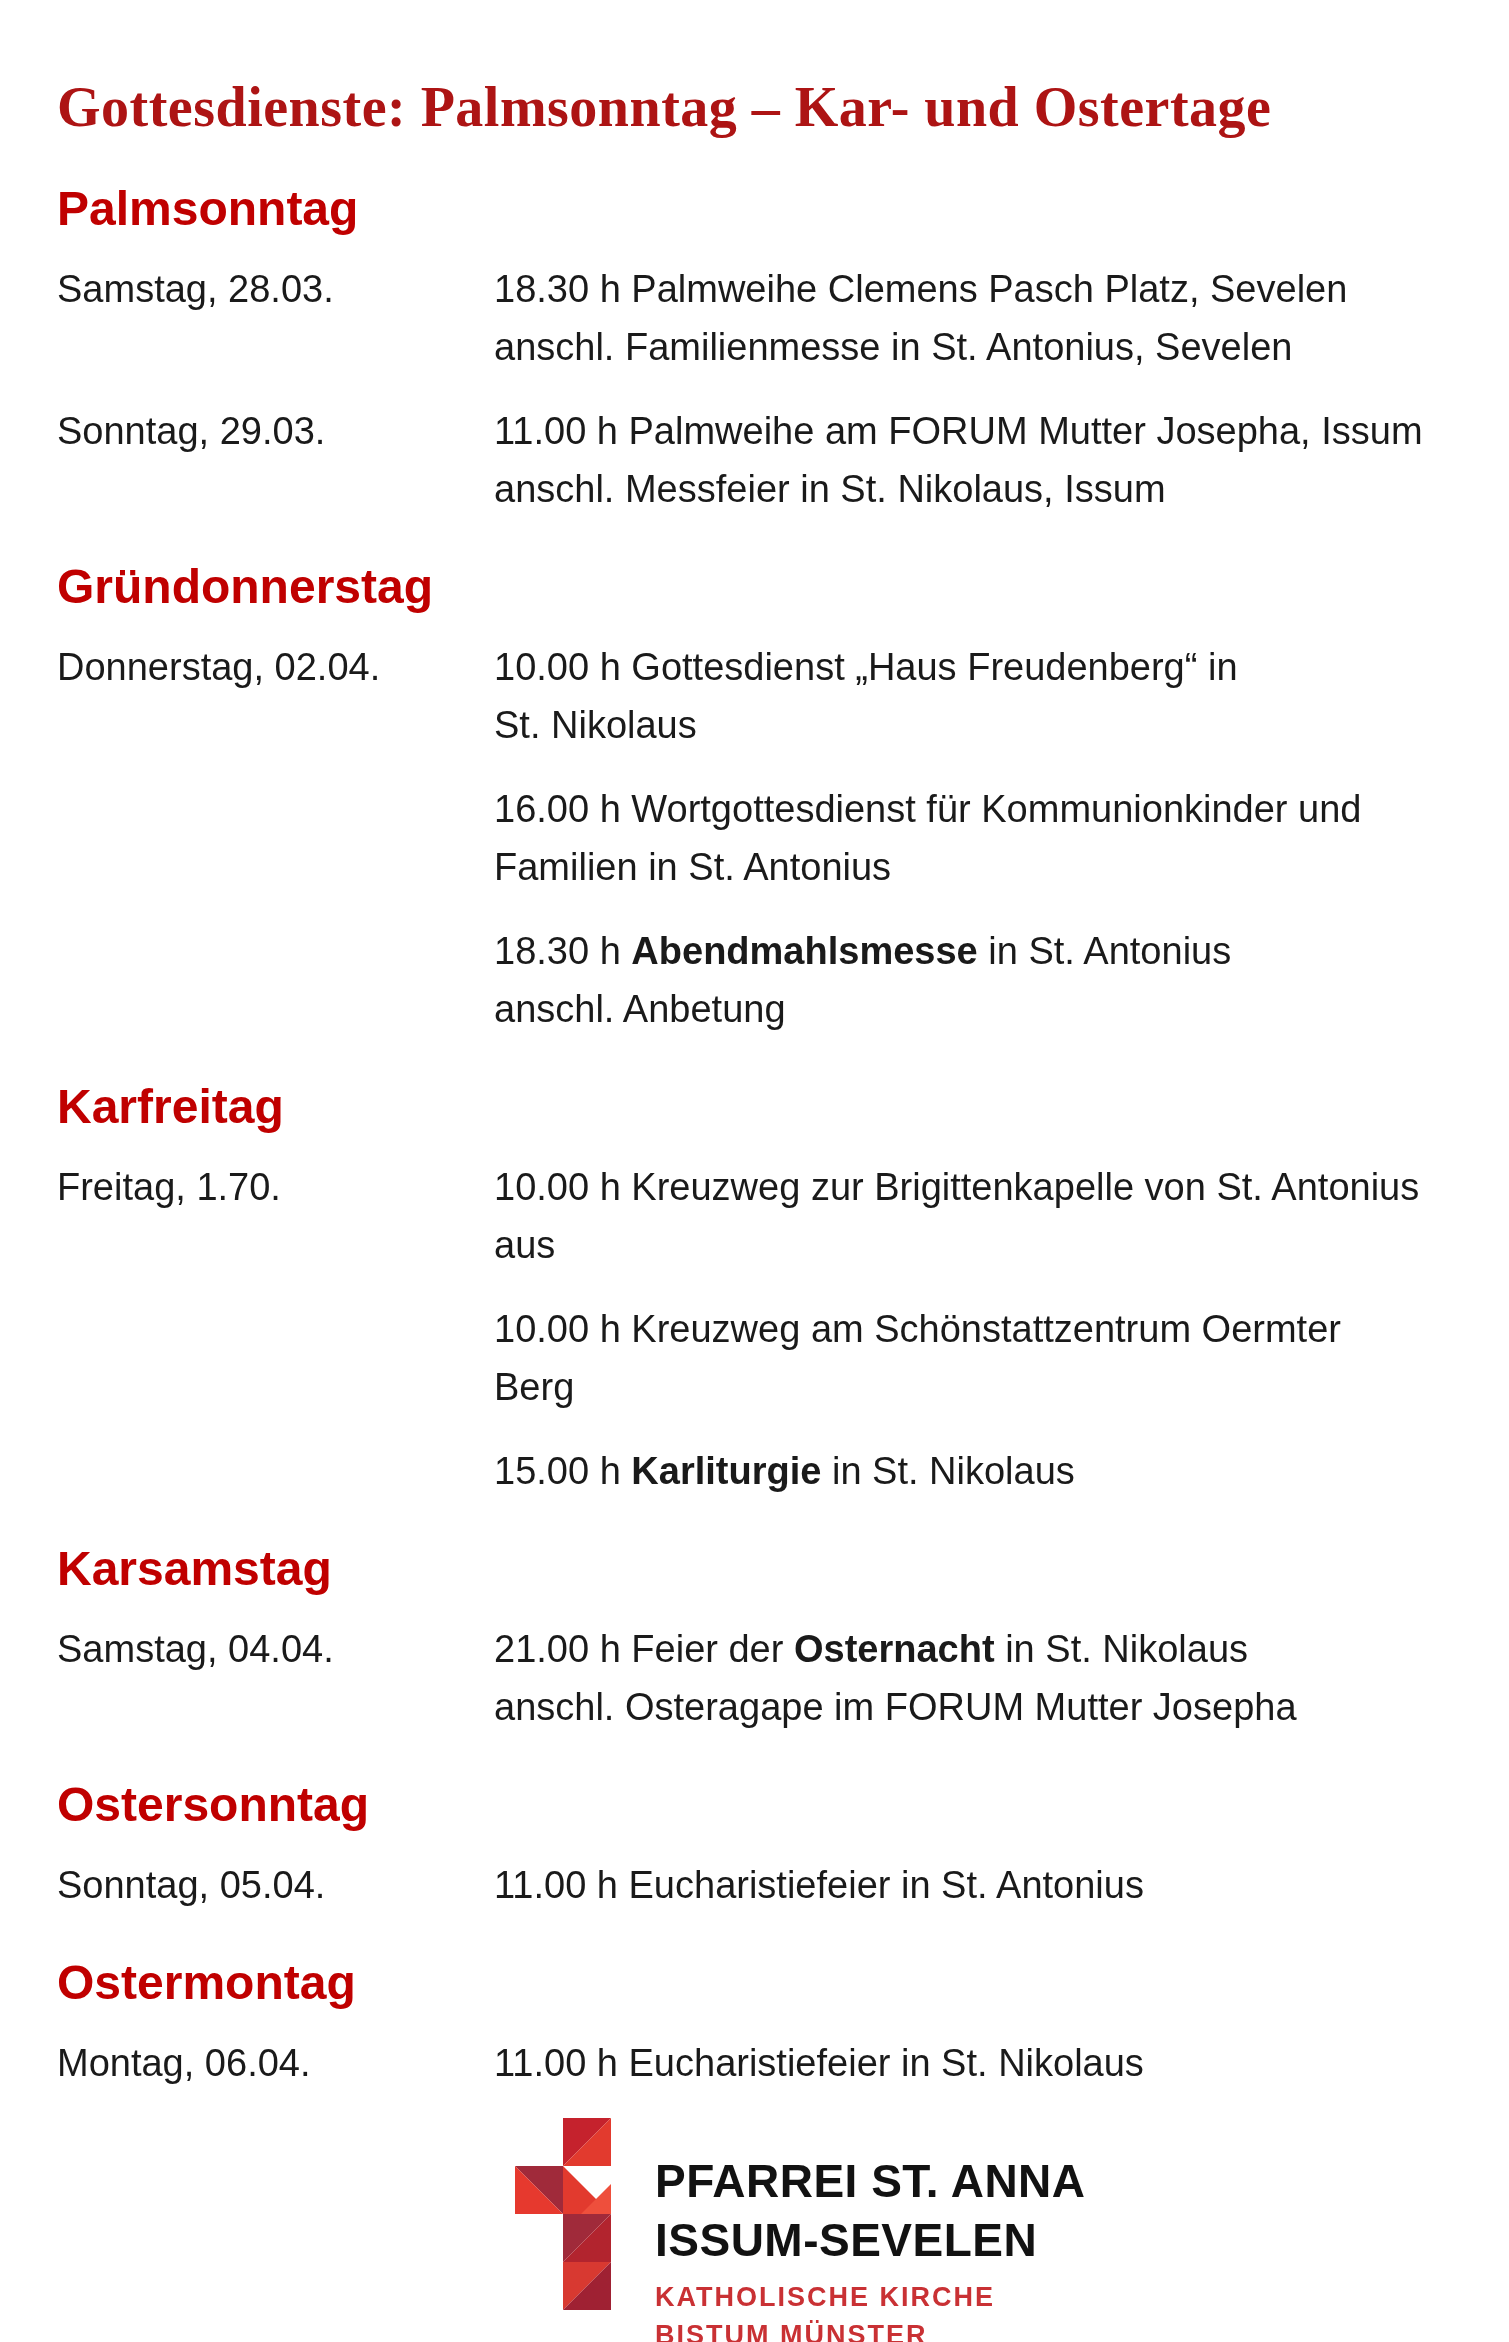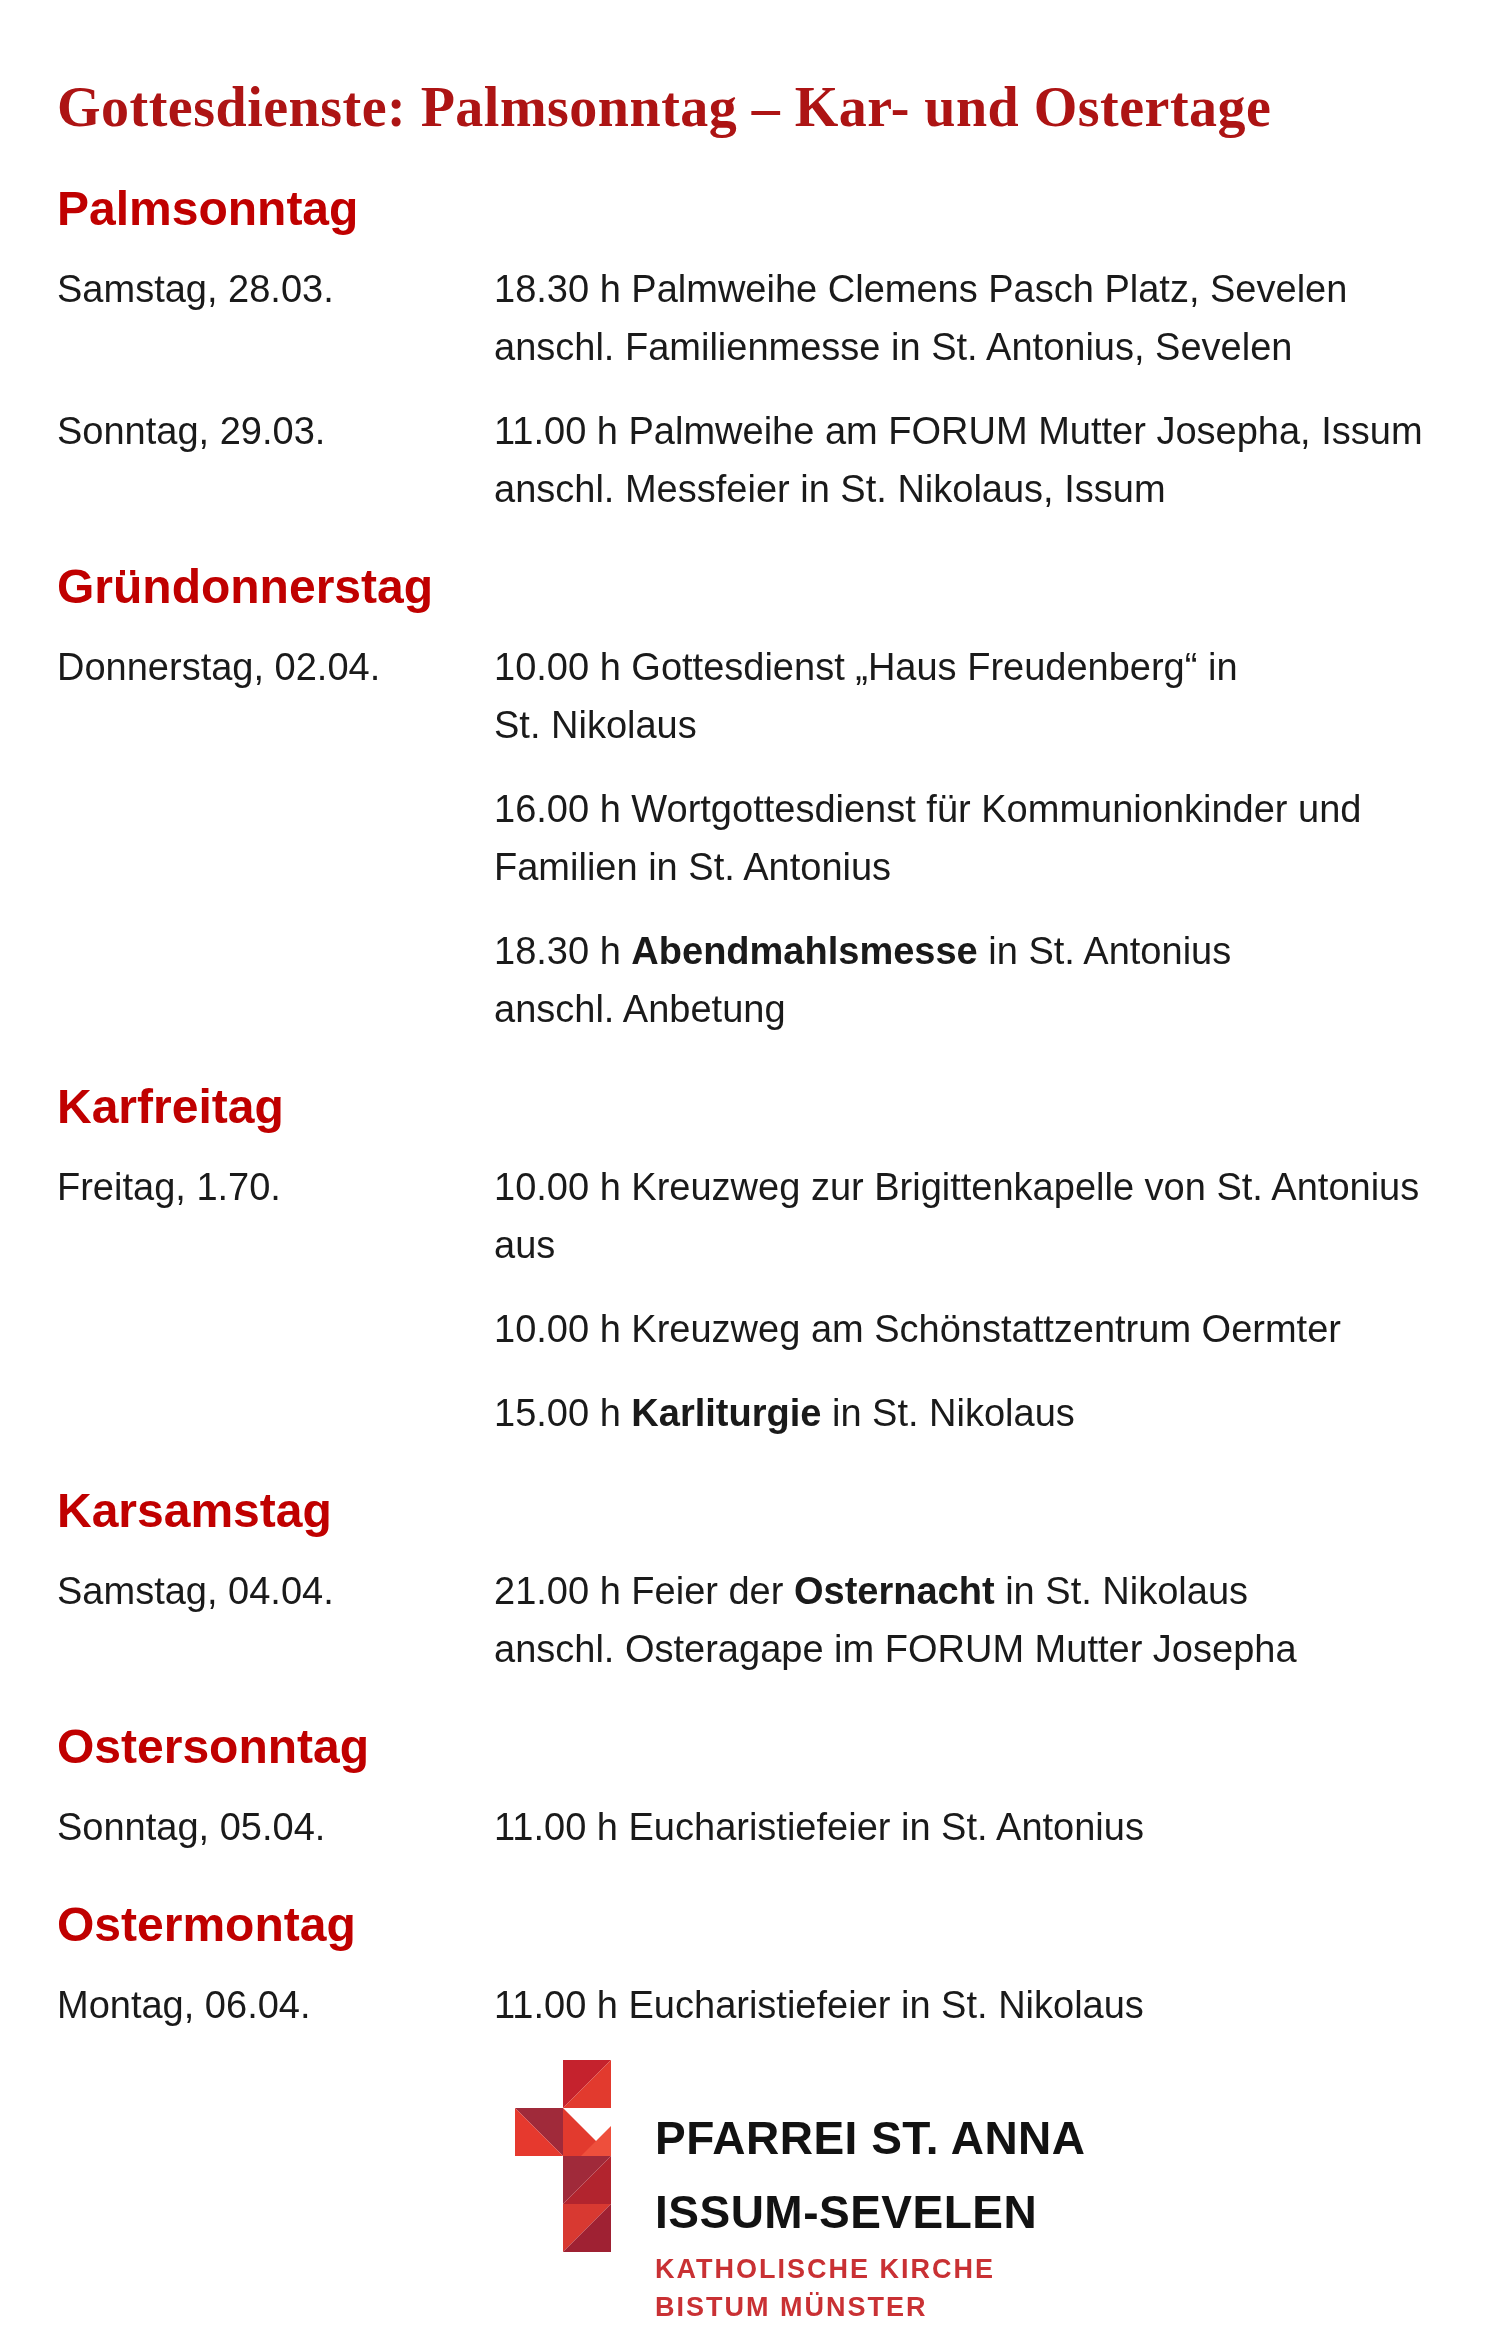--- a/index.html
+++ b/index.html
@@ -44,21 +44,21 @@
   .desc-line b { font-weight: bold; }
 
   .logo {
     display: flex; align-items: flex-start;
     margin-top: 26px; margin-left: 458px;
   }
   .logo-cross { width: 96px; height: 192px; flex: 0 0 96px; }
   .logo-text { margin-left: 44px; margin-top: 34px; }
   .logo-name {
     font-weight: bold; font-size: 46px; line-height: 59px;
-    color: #121212; letter-spacing: 0.5px; white-space: nowrap; margin-top: 15px;
+    color: #121212; letter-spacing: 0.5px; white-space: nowrap;
   }
   .logo-sub {
     font-weight: bold; font-size: 27px; line-height: 38px;
     letter-spacing: 2px; white-space: nowrap;
   }
   .logo-sub.first { margin-top: 8px; }
 </style>
 </head>
 <body>
 
@@ -115,20 +115,21 @@
             <div class="entry-date">Freitag, 1.70.</div>
             <div class="entry-desc">
               <div class="desc-line"><span>10.00 h Kreuzweg zur Brigittenkapelle von St. Antonius</span></div>
               <div class="desc-line"><span>aus</span></div>
             </div>
           </div>
           <div class="entry">
             <div class="entry-date"></div>
             <div class="entry-desc">
               <div class="desc-line"><span>10.00 h Kreuzweg am Schönstattzentrum Oermter</span></div>
+              <div class="desc-line"><span>Berg</span></div>
             </div>
           </div>
           <div class="entry">
             <div class="entry-date"></div>
             <div class="entry-desc">
               <div class="desc-line"><span>15.00 h </span><b>Karliturgie</b><span> in St. Nikolaus</span></div>
             </div>
           </div>
         </div>
         <div class="schedule-section">

